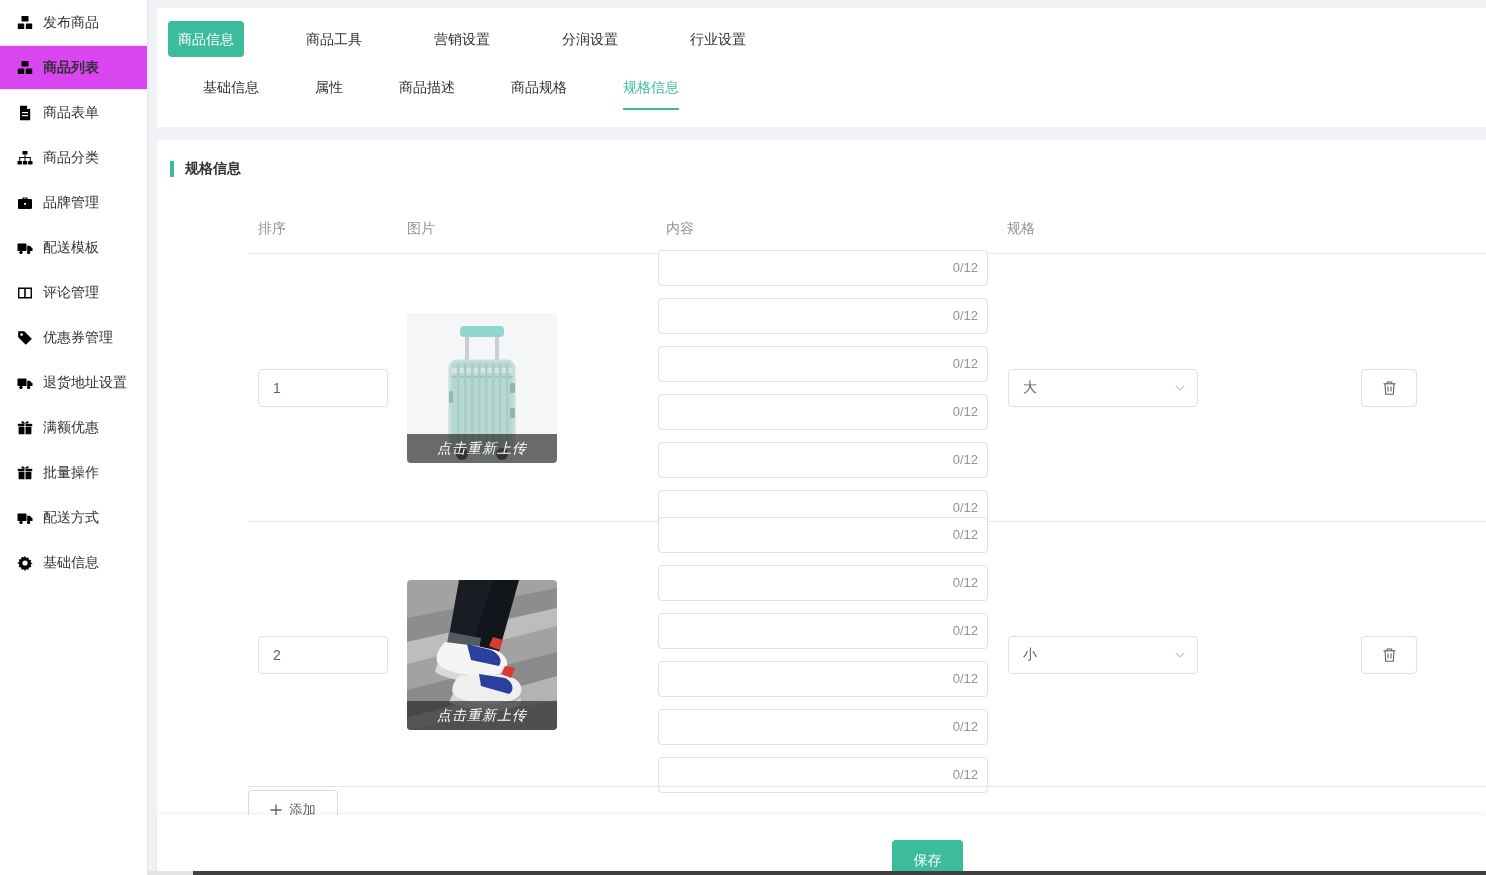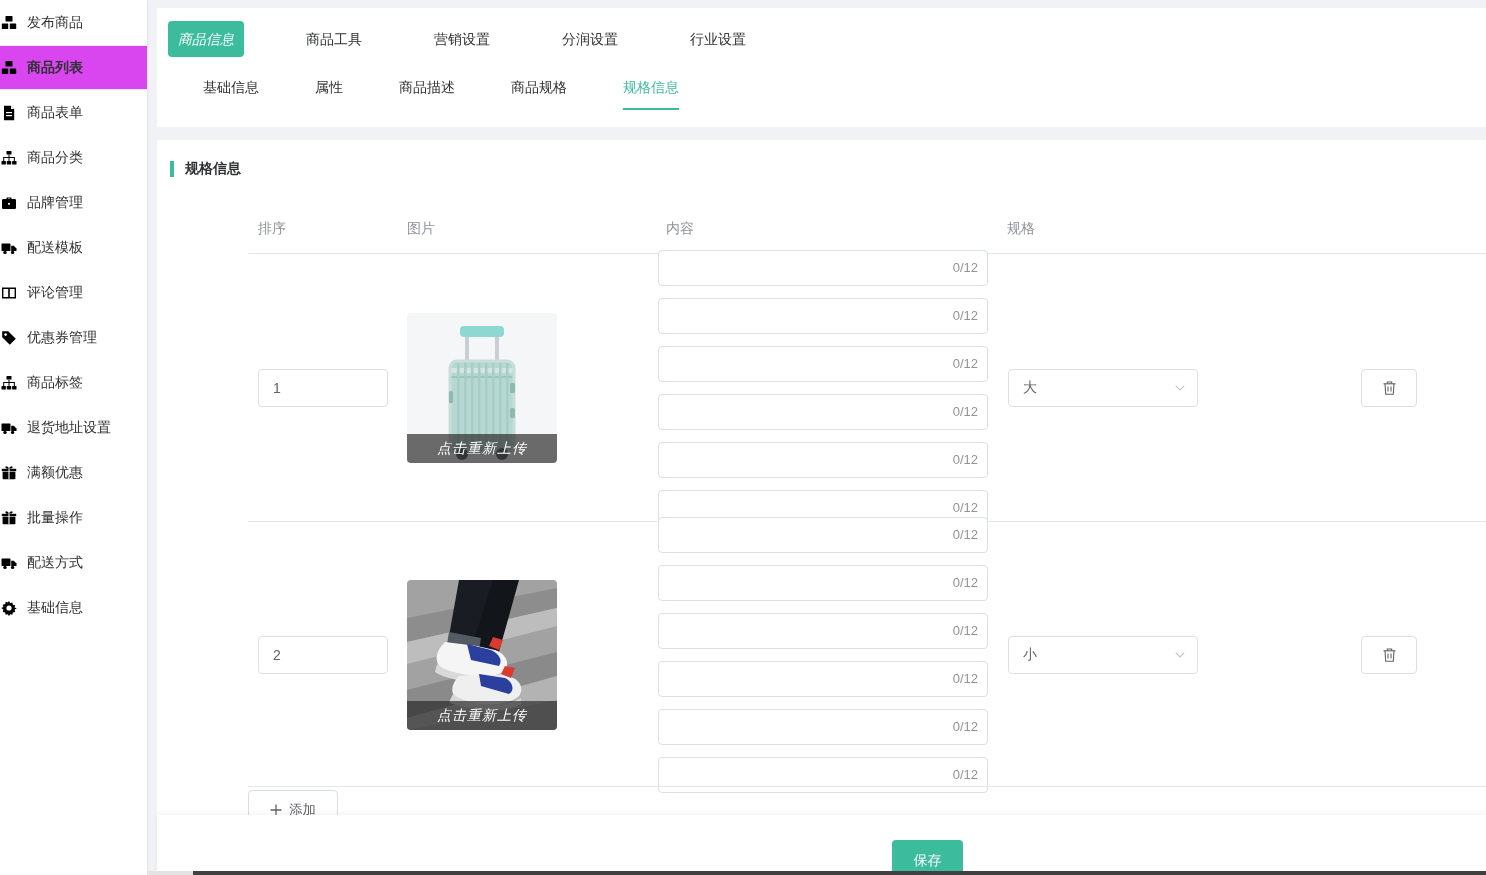--- a/index.html
+++ b/index.html
@@ -15,41 +15,41 @@
   svg { display:block; }
 
   
   .sidebar {
     position:absolute; left:0; top:0; width:147px; height:875px;
     background:#fff; z-index:4;
     box-shadow: 1px 0 3px rgba(0,0,0,.06);
   }
   .side-item {
     height:45px; display:flex; align-items:center; gap:10px;
-    padding-left:1px; cursor:pointer; color:#303133; white-space:nowrap;
+    padding-left:17px; cursor:pointer; color:#303133; white-space:nowrap;
   }
   .side-item .ic { width:16px; height:16px; color:#1a1a1a; flex:0 0 16px; }
   .side-item.active {
     background:#d946ef; font-weight:bold;
     border-top:1px solid #ececec; border-bottom:1px solid #ececec;text-align:center;
   }
 
   
   .header-card {
     position:absolute; left:157px; top:8px; width:1329px; height:119px;
     background:#fff; z-index:2;
   }
   .primary-tabs {
     display:flex; gap:52px; padding:13px 0 0 11px; align-items:center;
   }
   .primary-tabs .ptab {
     width:76px; height:36px; line-height:36px; text-align:center;
     border-radius:4px; cursor:pointer; color:#303133;
   }
-  .primary-tabs .ptab.active { background:var(--accent); color:#fff;font-style:italic; }
+  .primary-tabs .ptab.active { background:var(--accent); color:#fff; }
   .secondary-tabs {
     display:flex; gap:40px; margin-top:22px; padding-left:30px;
   }
   .secondary-tabs .stab {
     padding-bottom:11px; cursor:pointer; color:#303133; border-bottom:2px solid transparent;margin-left:16px;
   }
   .secondary-tabs .stab.active { color:var(--accent); border-bottom-color:var(--accent); }
 
   
   .main-card {
@@ -244,26 +244,20 @@
     <svg class="ic">
         <use href="#i-columns"></use>
       </svg>
     <span>评论管理</span>
   </div>
   <div class="side-item">
     <svg class="ic">
         <use href="#i-tag"></use>
       </svg>
     <span>优惠券管理</span>
-  </div>
-  <div class="side-item">
-    <svg class="ic">
-        <use href="#i-sitemap"></use>
-      </svg>
-    <span>商品标签</span>
   </div>
   <div class="side-item">
     <svg class="ic">
         <use href="#i-truck"></use>
       </svg>
     <span>退货地址设置</span>
   </div>
   <div class="side-item">
     <svg class="ic">
         <use href="#i-gift"></use>

